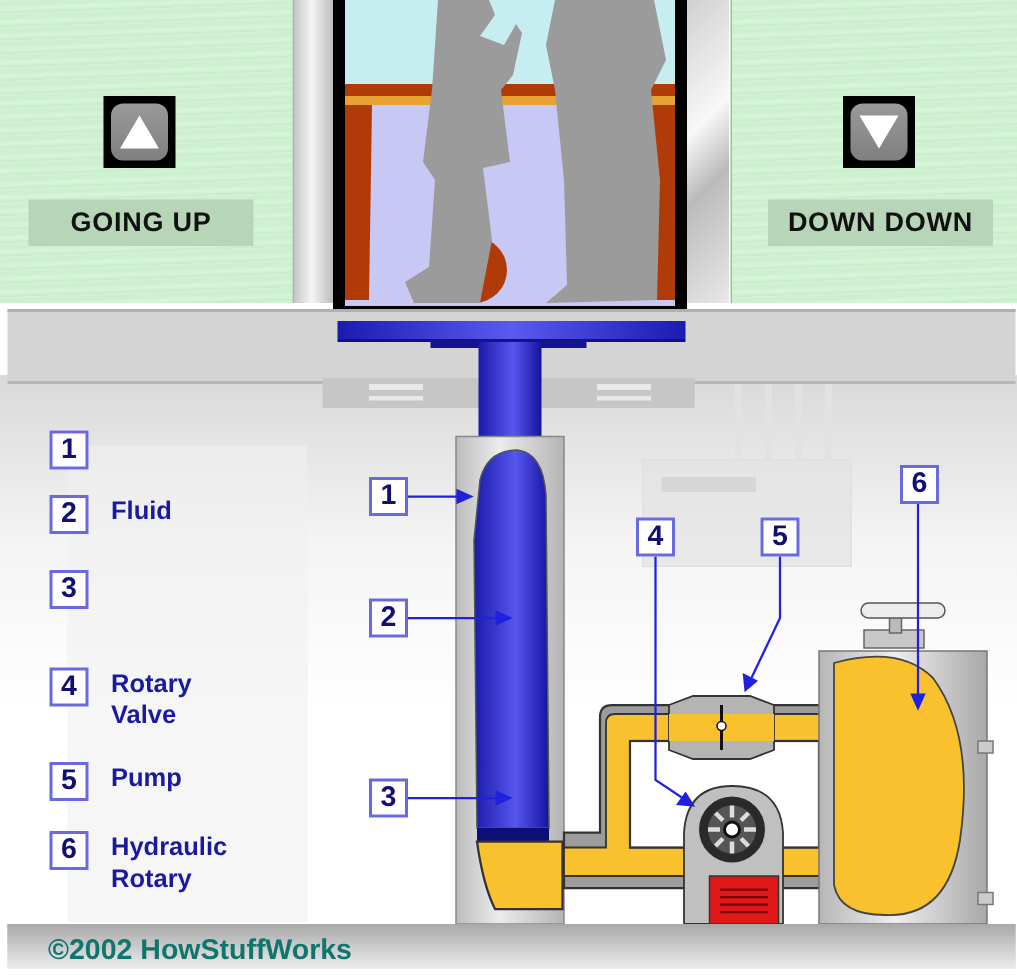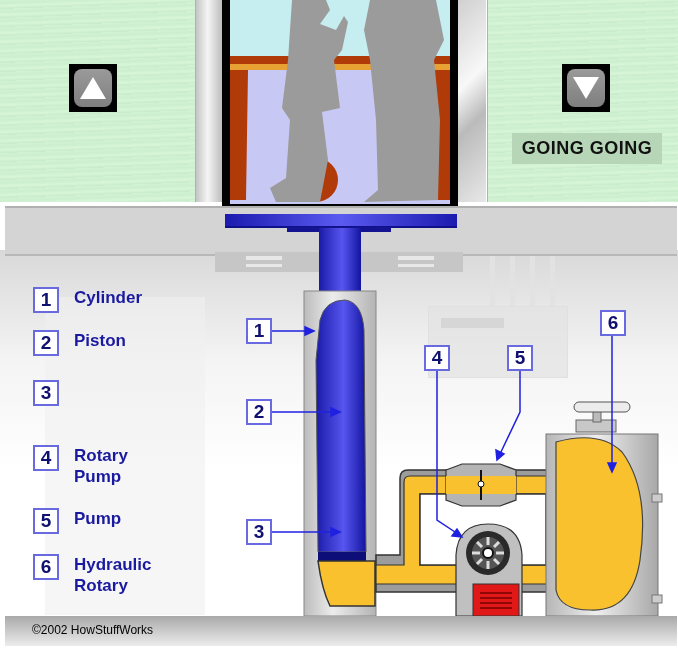--- a/index.html
+++ b/index.html
@@ -10,21 +10,21 @@
   .wall { background: repeating-linear-gradient(178deg, #d2f3d4 0px, #ccefce 3px, #d7f6d8 6px, #c8ebca 9px); }
   .callbtn { width: 48px; height: 48px; background: #000; }
   .callbtn .inner { position: absolute; left: 5px; top: 5px; width: 38px; height: 38px; border-radius: 8px;
      background: linear-gradient(#9a9a9a, #7f7f7f); display: flex; align-items: center; justify-content: center; }
   .lbl { background: #b7d6b8; color: #111; font-weight: bold; font-size: 18px; letter-spacing: 0.5px;
      display: flex; align-items: center; justify-content: center; }
   .legend-row { display: flex; align-items: flex-start; }
   .num { width: 26px; height: 26px; border: 2px solid #6a6ae0; background: #fff; color: #101070;
      font-weight: bold; font-size: 19px; display: flex; align-items: center; justify-content: center; box-sizing: border-box; }
   .ltxt { color: #1a1aa0; font-weight: bold; font-size: 17px; line-height: 21px; margin-left: 15px; width: 110px; }
-  .copy { color: #000000; font-weight: normal; font-size: 12px; }
+  .copy { color: #0f766e; font-weight: bold; font-size: 19px; }
 </style>
 </head>
 <body>
 
 <div id="stage">
 
   <div class="abs" style="left:0;top:250px;width:678px;height:370px;background:linear-gradient(#d9d9d9 0%, #f4f4f4 30%, #ffffff 60%);"></div>
 
   <div class="abs wall" style="left:0;top:0;width:195px;height:202px;border-right:1px solid #9dbf9e;"></div>
 
@@ -33,29 +33,30 @@
   <div class="abs" style="left:196px;top:0;width:26px;height:202px;background:linear-gradient(90deg,#c4c4c4,#f5f5f5 45%,#bdbdbd);"></div>
   <div class="abs" style="left:458px;top:0;width:28px;height:202px;background:linear-gradient(135deg,#d0d0d0 0%,#f8f8f8 40%,#bbbbbb 60%,#e8e8e8 100%);"></div>
 
   <div class="abs callbtn" style="left:69px;top:64px;">
     <div class="inner">
       <svg width="28" height="26" viewBox="0 0 28 26">
           <polygon points="14,2 27,24 1,24" fill="#ffffff"></polygon>
         </svg>
     </div>
   </div>
+  <div class="abs lbl" style="left:19px;top:133px;width:150px;height:31px;">GOING UP</div>
 
   <div class="abs callbtn" style="left:562px;top:64px;">
     <div class="inner">
       <svg width="28" height="26" viewBox="0 0 28 26">
           <polygon points="1,2 27,2 14,24" fill="#ffffff"></polygon>
         </svg>
     </div>
   </div>
-  <div class="abs lbl" style="left:512px;top:133px;width:150px;height:31px;">GOING GOING</div>
+  <div class="abs lbl" style="left:512px;top:133px;width:150px;height:31px;">DOWN DOWN</div>
 
   <div class="abs" style="left:222px;top:0;width:236px;height:214px;background:#000;">
     <svg class="abs" style="left:8px;top:0;" width="220" height="204" viewBox="0 0 220 204">
       <rect x="0" y="0" width="220" height="204" fill="#c8c8f4"></rect>
       <rect x="0" y="0" width="220" height="56" fill="#c6eef0"></rect>
       <rect x="0" y="56" width="220" height="10" fill="#b03a08"></rect>
       <rect x="0" y="64" width="220" height="6" fill="#e8a233"></rect>
       <path d="M0,70 L18,70 L16,200 L0,200 Z" fill="#b03a08"></path>
       <path d="M200,70 L220,70 L220,200 L196,200 Z" fill="#b03a08"></path>
       <path d="M148,110 L160,100 L168,200 L150,200 Z" fill="#b03a08"></path>
@@ -181,32 +182,31 @@
   <div class="abs num" style="left:246px;top:318px;">1</div>
   <div class="abs num" style="left:246px;top:399px;">2</div>
   <div class="abs num" style="left:246px;top:519px;">3</div>
   <div class="abs num" style="left:424px;top:345px;">4</div>
   <div class="abs num" style="left:507px;top:345px;">5</div>
   <div class="abs num" style="left:600px;top:310px;">6</div>
 
   <div class="abs" style="left:33px;top:287px;">
     <div class="legend-row" style="position:absolute;top:0;">
       <div class="num">1</div>
-      <div class="ltxt">Cylinder</div>
     </div>
     <div class="legend-row" style="position:absolute;top:43px;">
       <div class="num">2</div>
-      <div class="ltxt">Piston</div>
+      <div class="ltxt">Fluid</div>
     </div>
     <div class="legend-row" style="position:absolute;top:93px;">
       <div class="num">3</div>
     </div>
     <div class="legend-row" style="position:absolute;top:158px;">
       <div class="num">4</div>
-      <div class="ltxt" style="width:75px;">Rotary Pump</div>
+      <div class="ltxt" style="width:75px;">Rotary Valve</div>
     </div>
     <div class="legend-row" style="position:absolute;top:221px;">
       <div class="num">5</div>
       <div class="ltxt">Pump</div>
     </div>
     <div class="legend-row" style="position:absolute;top:267px;">
       <div class="num">6</div>
       <div class="ltxt" style="width:95px;">Hydraulic Rotary</div>
     </div>
   </div>

